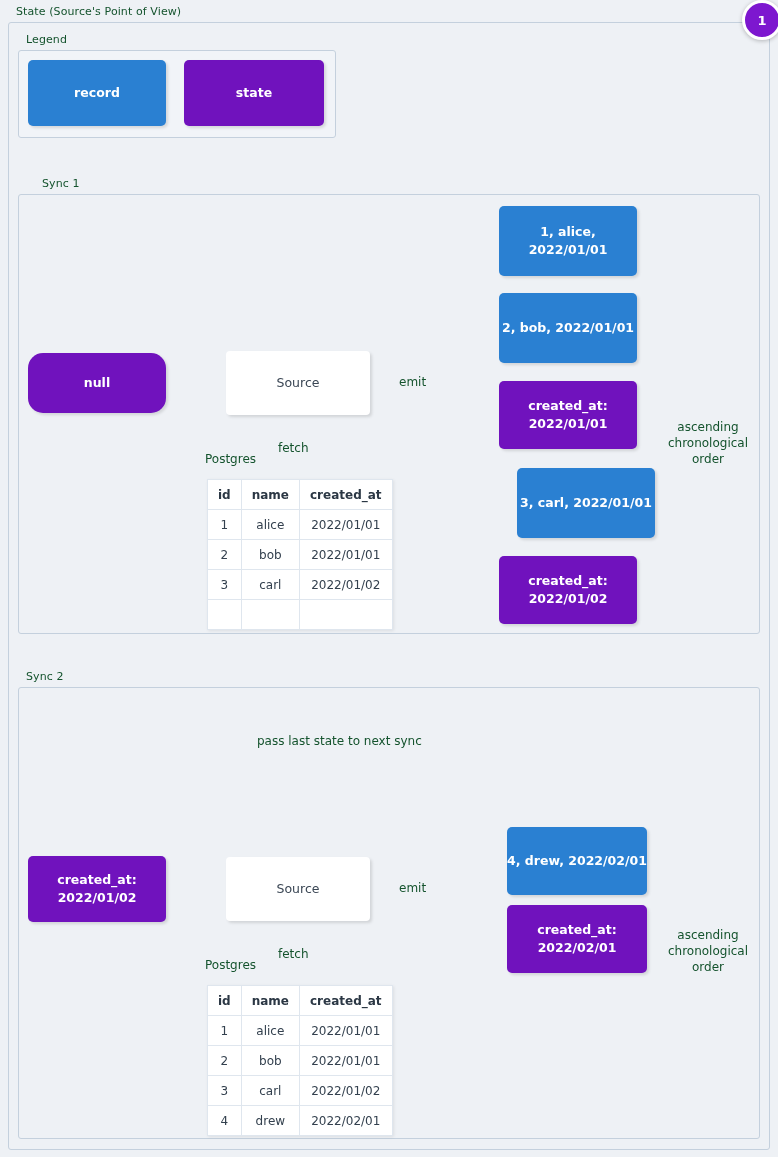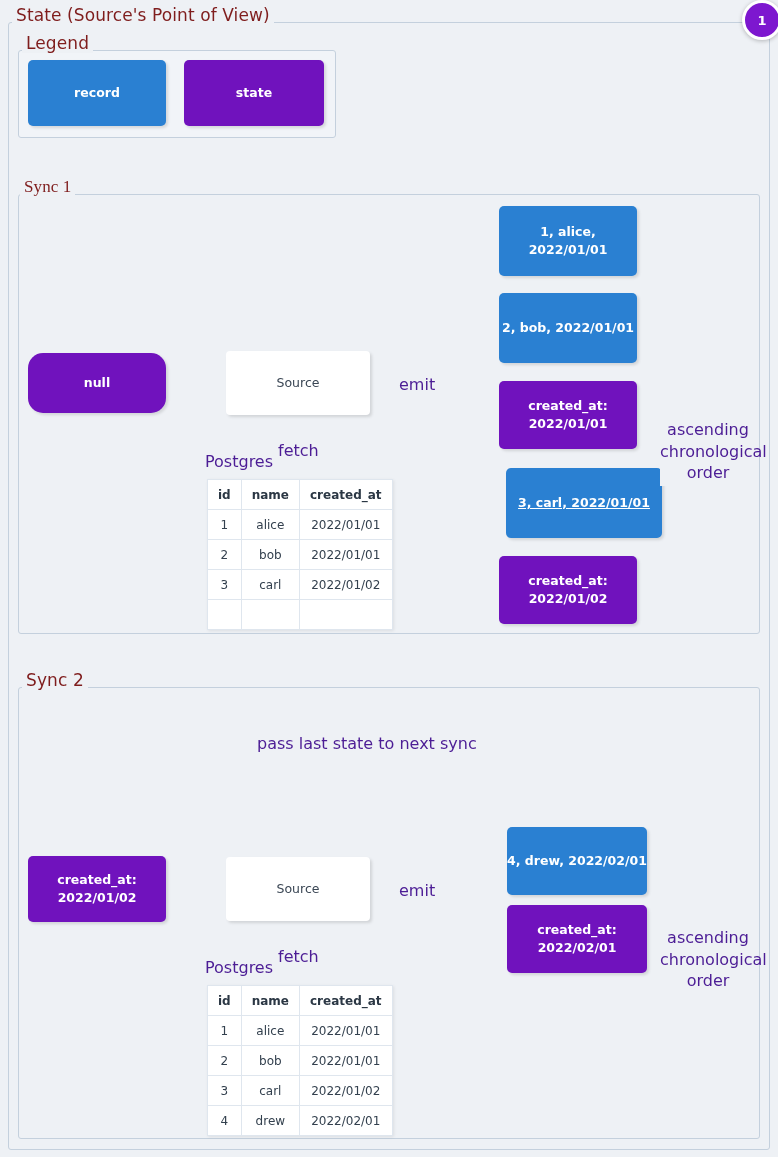--- a/index.html
+++ b/index.html
@@ -23,22 +23,22 @@
   .abs { position: absolute; box-sizing: border-box; }
 
   
   .group {
     border: 1px solid #c4d0dd;
     border-radius: 3px;
     background: #eef1f5;
   }
   .group-label {
     position: absolute;
-    font-size: 17px;
-    color: #7f1d1d;
+    font-size: 11px;
+    color: #14532d;
     background: #eef1f5;
     padding: 0 4px;
     white-space: nowrap;
     letter-spacing: .1px;
   }
 
   
   .node {
     border-radius: 5px;
     display: flex;
@@ -79,22 +79,22 @@
     text-align: center;
     color: #33404e;
     height: 17px;
     white-space: nowrap;
   }
   .pg-table th { font-weight: bold; color: #2b3744; }
   .pg-table td.empty { color: transparent; }
 
   
   .lbl {
-    font-size: 16px;
-    color: #4c1d95;
+    font-size: 12px;
+    color: #14532d;
     white-space: nowrap;
   }
   .lbl.center { text-align: center; white-space: normal; line-height: 1.35; margin-top: 45px; }
   .lbl.edge {
     background: #eef1f5;
     padding: 0 3px;
   }
 
   
   svg.edges {
@@ -168,21 +168,21 @@
   <div class="group-label" style="left:22px; top:33px; background:#eef1f5;">Legend</div>
 
   <div class="abs node record" style="left:28px; top:60px; width:138px; height:66px;">
     <span>record</span>
   </div>
   <div class="abs node state" style="left:184px; top:60px; width:140px; height:66px;">
     <span>state</span>
   </div>
 
   <div class="abs group" style="left:18px; top:194px; width:742px; height:440px;"></div>
-  <div class="group-label" style="left:20px; top:177px;font-family:Liberation Serif, serif;">Sync 1</div>
+  <div class="group-label" style="left:38px; top:177px;">Sync 1</div>
 
   <div class="abs node state" style="left:28px; top:353px; width:138px; height:60px;border-radius:15px;">
     <span>null</span>
   </div>
 
   <div class="abs node source" style="left:226px; top:351px; width:144px; height:64px;">
     <span>Source</span>
   </div>
 
   <div class="abs lbl edge" style="left:396px; top:375px;">emit</div>
@@ -226,21 +226,21 @@
   <div class="abs node record" style="left:499px; top:206px; width:138px; height:70px;">
     <span>1, alice, 2022/01/01</span>
   </div>
   <div class="abs node record" style="left:499px; top:293px; width:138px; height:70px;">
     <span>2, bob, 2022/01/01</span>
   </div>
   <div class="abs node state" style="left:499px; top:381px; width:138px; height:68px; flex-direction:column;">
     <span>created_at:</span>
     <span>2022/01/01</span>
   </div>
-  <div class="abs node record" style="left:506px; top:468px; width:156px; height:70px;text-decoration:underline;">
+  <div class="abs node record" style="left:517px; top:468px; width:138px; height:70px;">
     <span>3, carl, 2022/01/01</span>
   </div>
   <div class="abs node state" style="left:499px; top:556px; width:138px; height:68px; flex-direction:column;">
     <span>created_at:</span>
     <span>2022/01/02</span>
   </div>
 
   <div class="abs lbl center" style="left:660px; top:372px; width:96px; background:#eef1f5; padding:2px 0;">
     <div>ascending</div>
     <div>chronological</div>

